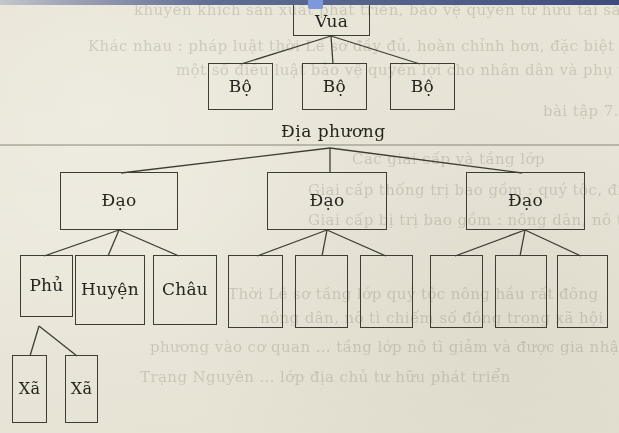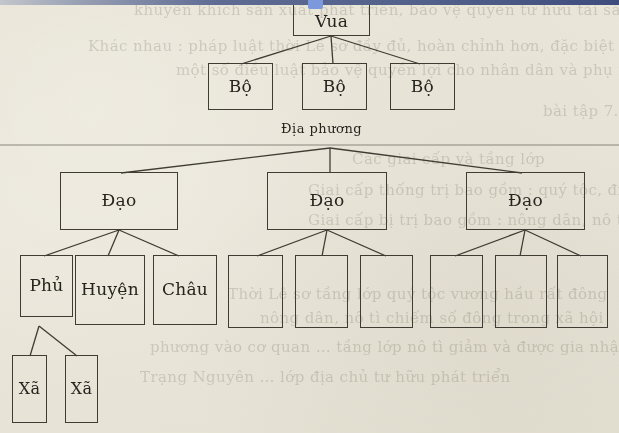--- a/index.html
+++ b/index.html
@@ -22,41 +22,41 @@
   #topbar {
     position:absolute; left:0; top:0; width:619px; height:5px;
     background:linear-gradient(to right,#c3c6cb 0%,#9aa2b5 12%,#5e6b93 35%,#51608a 70%,#3d4c7c 100%);
   }
   #topbar-handle {
     position:absolute; left:308px; top:0; width:15px; height:9px;
     background:#7b99dc; border-radius:0 0 2px 2px;
   }
   #connectors { position:absolute; left:0; top:0; pointer-events:none; }
   .heading {
-    position:absolute; font-size:13px; color:#26241e; letter-spacing:0.5px;
+    position:absolute; font-size:17px; color:#26241e; letter-spacing:0.5px;
     white-space:nowrap;
   }
   .ghost {
     position:absolute; white-space:nowrap; font-size:15px; letter-spacing:0.4px;
     color:#55523f; opacity:0.20; filter:blur(0.4px); pointer-events:none;
   }
 </style>
 </head>
 <body>
 
 <div id="page">
 
   <span class="ghost" style="left:134px; top:1px;">khuyến khích sản xuất phát triển, bảo vệ quyền tư hữu tài sản</span>
   <span class="ghost" style="left:88px;  top:37px;">Khác nhau : pháp luật thời Lê sơ đầy đủ, hoàn chỉnh hơn, đặc biệt là còn có</span>
   <span class="ghost" style="left:176px; top:61px;">một số điều luật bảo vệ quyền lợi cho nhân dân và phụ nữ</span>
   <span class="ghost" style="left:543px; top:102px;">bài tập 7.</span>
   <span class="ghost" style="left:352px; top:150px;">Các giai cấp và tầng lớp</span>
   <span class="ghost" style="left:308px; top:181px;">Giai cấp thống trị bao gồm : quý tộc, địa chủ</span>
   <span class="ghost" style="left:308px; top:211px;">Giai cấp bị trị bao gồm : nông dân, nô tì</span>
-  <span class="ghost" style="left:228px; top:285px;">Thời Lê sơ tầng lớp quý tộc vương hầu rất đông</span>
+  <span class="ghost" style="left:228px; top:285px;">Thời Lê sơ tầng lớp quý tộc nông hầu rất đông</span>
   <span class="ghost" style="left:260px; top:309px;">nông dân, nô tì chiếm số đông trong xã hội</span>
   <span class="ghost" style="left:150px; top:338px;">phương vào cơ quan … tầng lớp nô tì giảm và được gia nhập</span>
   <span class="ghost" style="left:140px; top:368px;">Trạng Nguyên … lớp địa chủ tư hữu phát triển</span>
 
   <svg id="connectors" width="619" height="433" viewBox="0 0 619 433">
     <line x1="0" y1="145" x2="619" y2="145" stroke="#8a867a" stroke-width="1.1"></line>
     <g stroke="#3f3d33" stroke-width="1.3" fill="none">
 
       <line x1="331" y1="36" x2="241" y2="64"></line>
       <line x1="331" y1="36" x2="333" y2="64"></line>

